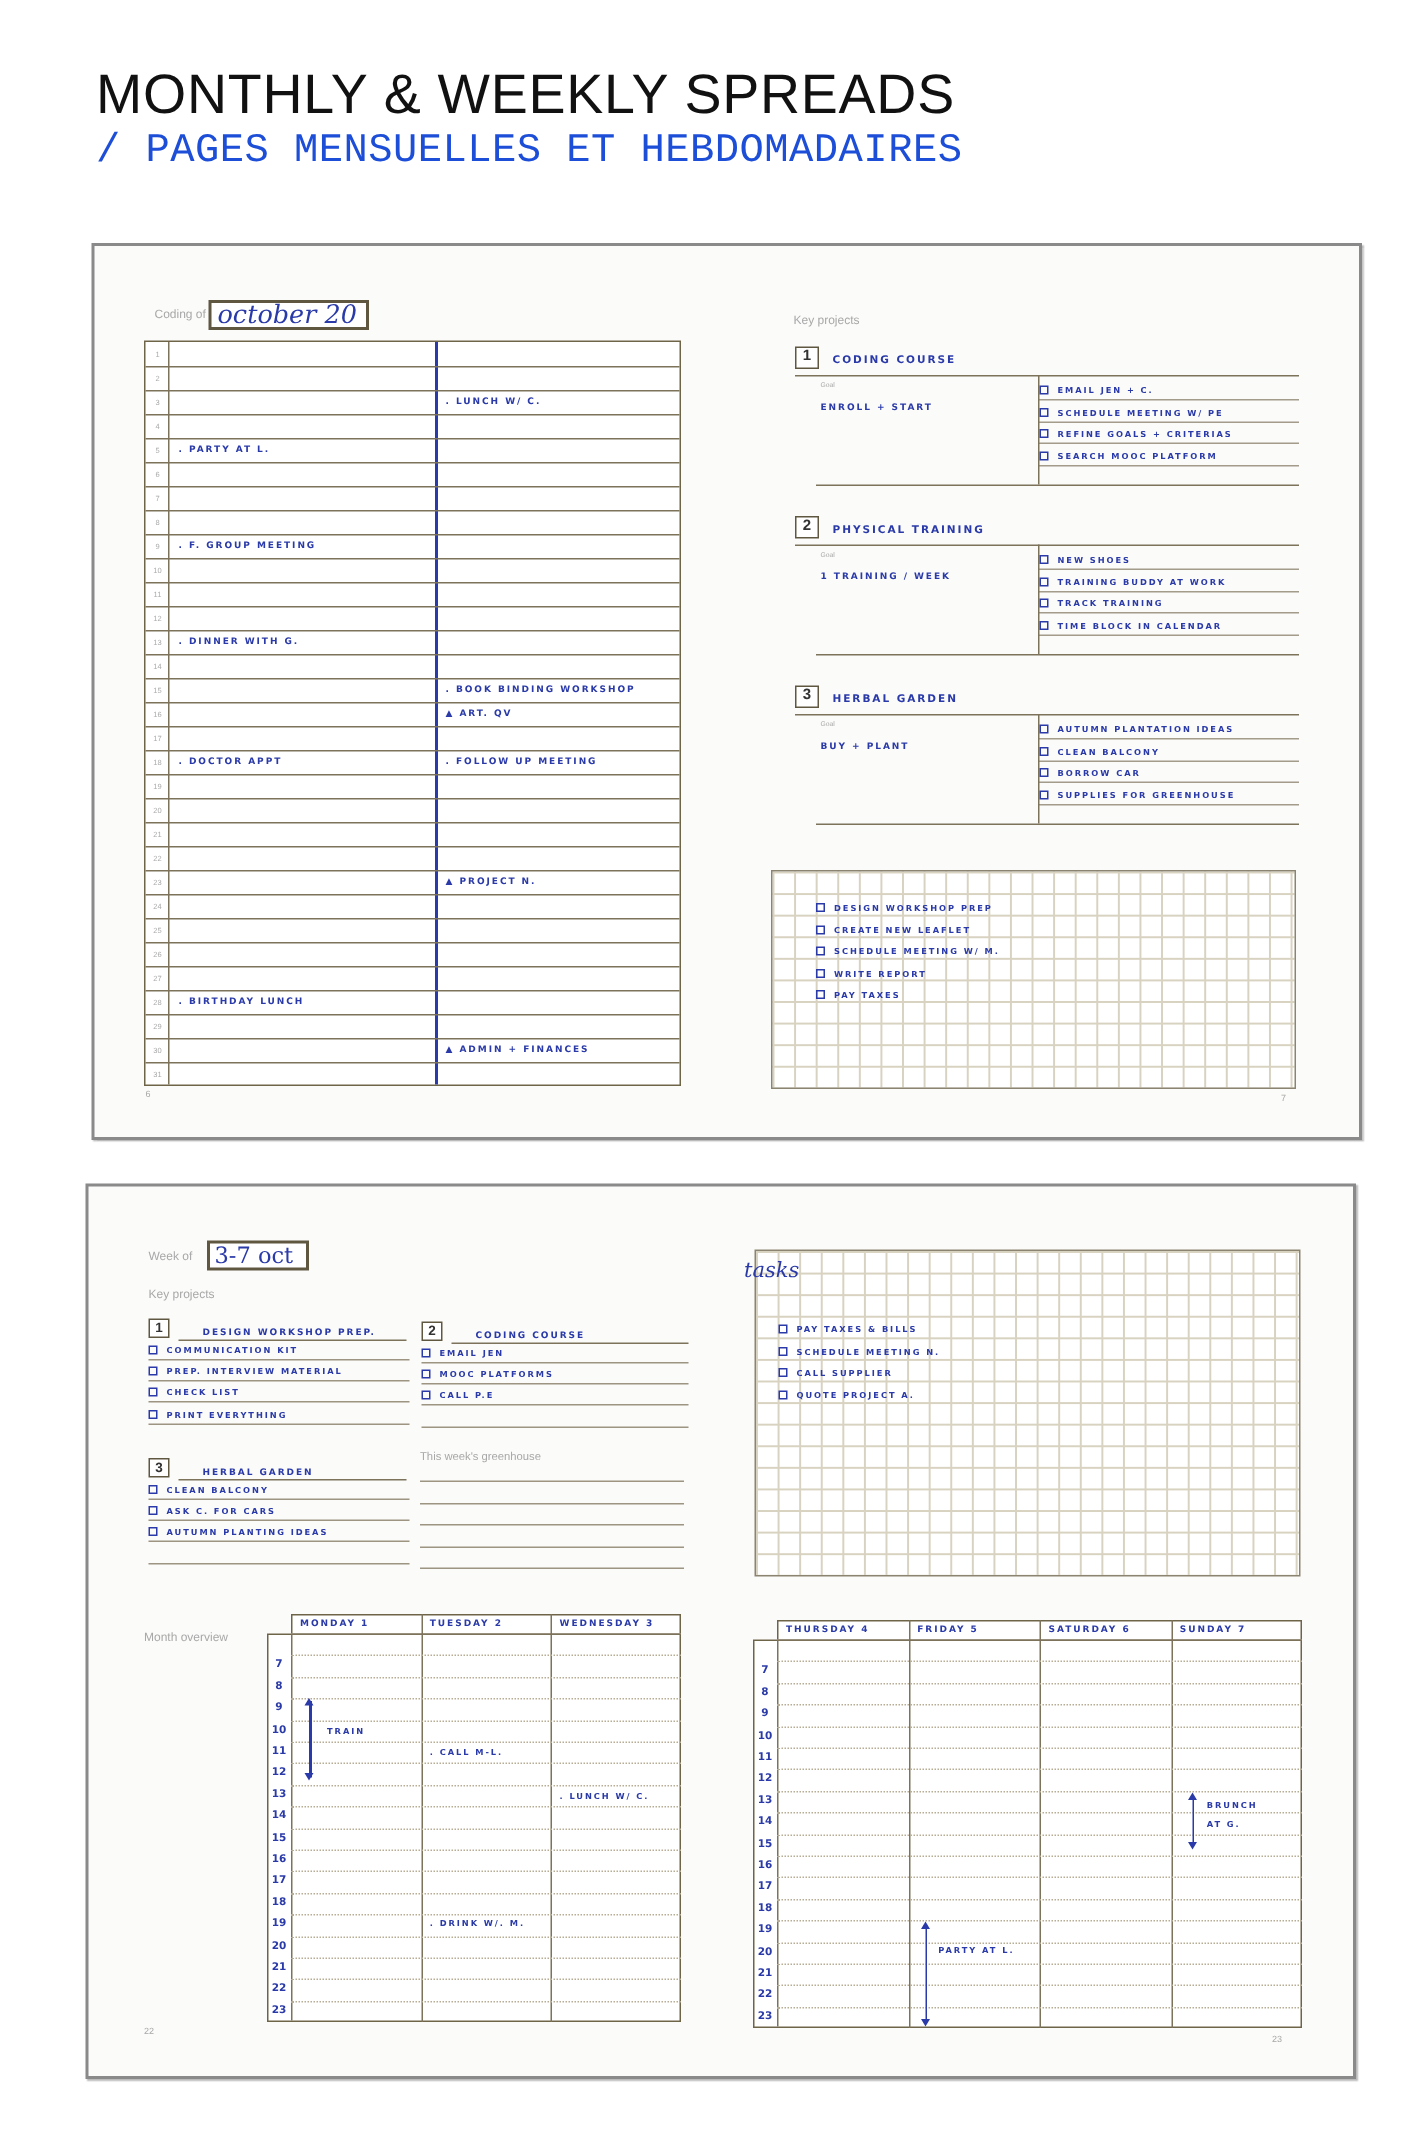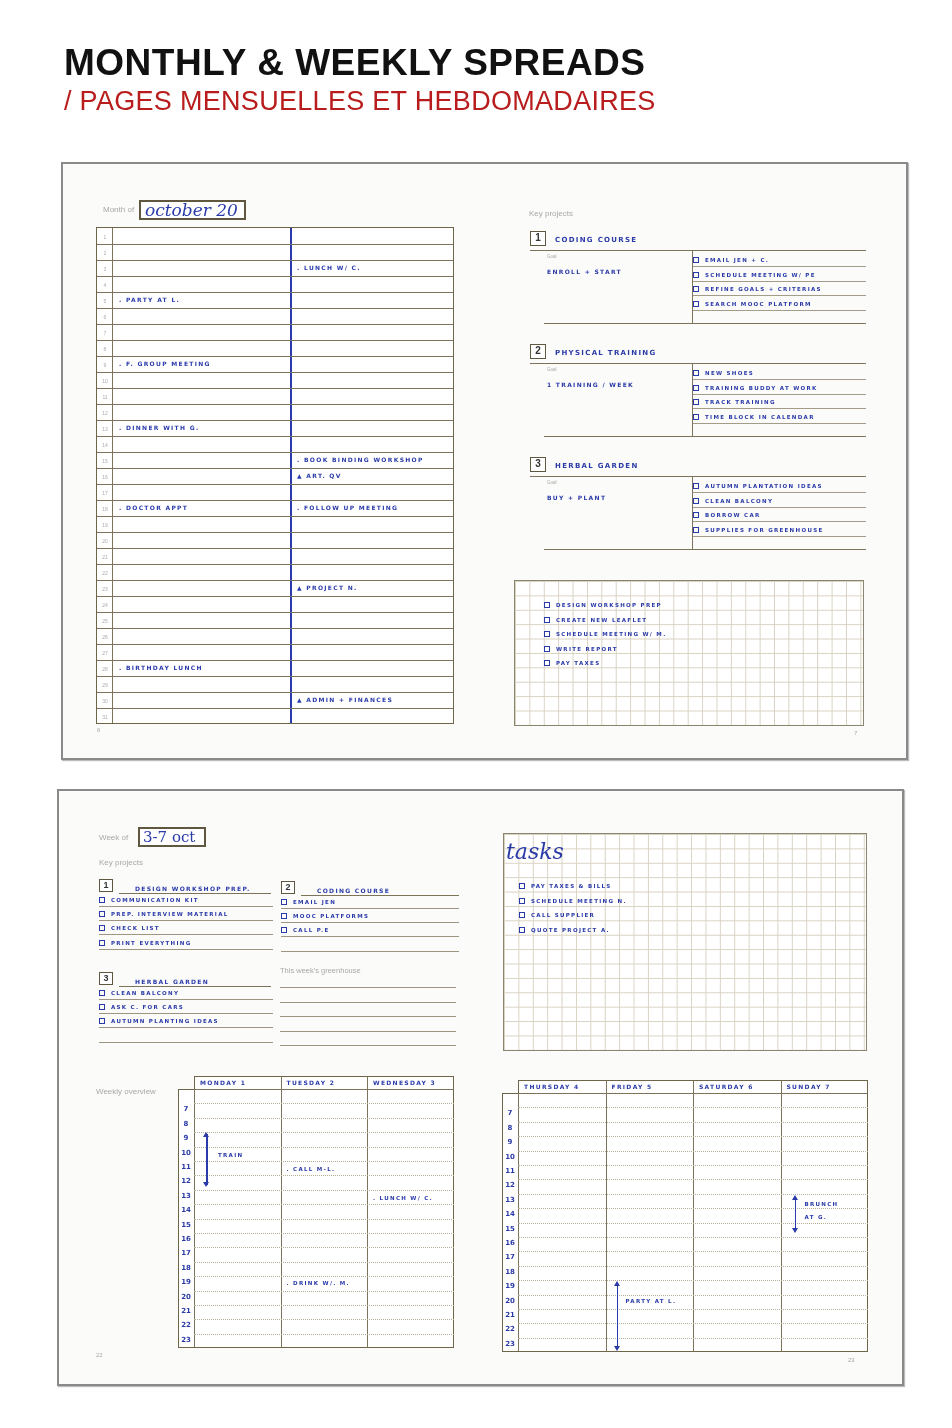--- a/index.html
+++ b/index.html
@@ -1,18 +1,18 @@
 <!DOCTYPE html>
 <html><head>
 <meta charset="utf-8">
 <style>
   * { box-sizing: border-box; margin: 0; padding: 0; }
   body { width: 952px; height: 1428px; background: #ffffff; position: relative; font-family: "DejaVu Sans", sans-serif; overflow: hidden; }
-  .h1 { position: absolute; left: 64px; top: 42px; font-family: "Liberation Sans", sans-serif; font-weight: 700; font-size: 37px; letter-spacing: 0.5px; color: #111; }
-  .h2 { position: absolute; left: 64px; top: 86px; font-family: Liberation Sans, sans-serif; font-size: 27px; color: #b91c1c; letter-spacing: 0.3px; }
+  .h1 { position: absolute; left: 64px; top: 42px; font-family: "Liberation Sans", sans-serif; font-weight: 400; font-size: 37px; letter-spacing: 0.5px; color: #111; }
+  .h2 { position: absolute; left: 64px; top: 86px; font-family: Liberation Mono, monospace; font-size: 27px; color: #1d4ed8; letter-spacing: 0.3px; }
 
   .page { position: absolute; background: #fbfbfa; border: 2px solid #8a8a8a; box-shadow: 1px 1px 1px #bbb; }
   .gray { color: #a8a8a8; font-family: "Liberation Sans", sans-serif; }
   .hand { color: #2a3aa8; font-family: "DejaVu Sans", sans-serif; font-weight: 700; font-size: 7px; letter-spacing: 1.3px; text-transform: uppercase; white-space: nowrap; }
   .abs { position: absolute; }
   .tablebox { position: absolute; border: 1.5px solid #6e6548; background: #fff; }
   .hline { position: absolute; height: 1px; background: #7d735a; }
   .dline { position: absolute; height: 0; border-top: 1px dotted #b7ad94; }
   .vline { position: absolute; width: 1px; background: #7d735a; }
   .numsq { position: absolute; width: 16px; height: 15px; border: 1.5px solid #5f5740; font-size: 10px; font-family: "Liberation Sans", sans-serif; font-weight: 700; text-align: center; line-height: 12px; color: #333; background:#fff; }
@@ -28,21 +28,21 @@
   .arrow::after { bottom: -2px; border-top: 5px solid #2a3aa8; }
   .script { font-family: "DejaVu Serif", serif; font-style: italic; color: #2a3aa8; }
 </style>
 </head>
 <body>
 
 <div class="h1">MONTHLY &amp; WEEKLY SPREADS</div>
 <div class="h2">/ PAGES MENSUELLES ET HEBDOMADAIRES</div>
 
 <div class="page" style="left:61px; top:162px; width:847px; height:598px;">
-  <div class="abs gray" style="left:40px; top:41px; font-size:8px;">Month of</div>
+  <div class="abs gray" style="left:40px; top:41px; font-size:8px;">Coding of</div>
   <div class="abs" style="left:76px; top:36px; width:107px; height:20px; border:2px solid #5f5740; background:#fff;">
     <span class="script" style="position:absolute; left:4px; top:-2px; font-size:17px;">october 20</span>
   </div>
 
   <div class="tablebox" id="month-table" style="left:33px; top:63px; width:358px; height:497px;">
       <div class="vline" style="left:15px; top:0; height:100%;"></div>
       <div style="position:absolute; left:193px; top:0; width:1.5px; height:100%; background:#2a3aa8;"></div>
       <div class="daynum" style="left:0; top:6px;">1</div>
       <div class="hline" style="left:0; right:0; top:16px;"></div>
       <div class="daynum" style="left:0; top:22px;">2</div>
@@ -223,29 +223,29 @@
   <div class="abs gray" style="left:221px; top:175px; font-size:7.5px;">This week's greenhouse</div>
   <div id="week-highlights">
       <div class="hline" style="left:221px; width:176px; top:196px; opacity:0.75;"></div>
       <div class="hline" style="left:221px; width:176px; top:210.5px; opacity:0.75;"></div>
       <div class="hline" style="left:221px; width:176px; top:225px; opacity:0.75;"></div>
       <div class="hline" style="left:221px; width:176px; top:239.5px; opacity:0.75;"></div>
       <div class="hline" style="left:221px; width:176px; top:254px; opacity:0.75;"></div>
     </div>
 
   <div class="grid" style="left:444px; top:42px; width:364px; height:218px;"></div>
-  <div class="abs script" style="left:447px; top:48px; font-size:22px;">tasks</div>
+  <div class="abs script" style="left:437px; top:48px; font-size:14px;">tasks</div>
   <div id="week-tasks">
       <div class="hand abs" style="left:460px; top:92px; font-size:5.5px;"><span class="cb"></span><span>Pay taxes &amp; bills</span></div>
       <div class="hand abs" style="left:460px; top:106.5px; font-size:5.5px;"><span class="cb"></span><span>Schedule meeting N.</span></div>
       <div class="hand abs" style="left:460px; top:121px; font-size:5.5px;"><span class="cb"></span><span>Call supplier</span></div>
       <div class="hand abs" style="left:460px; top:135.5px; font-size:5.5px;"><span class="cb"></span><span>Quote project A.</span></div>
     </div>
 
-  <div class="abs gray" style="left:37px; top:296px; font-size:8px;">Weekly overview</div>
+  <div class="abs gray" style="left:37px; top:296px; font-size:8px;">Month overview</div>
 
   <div id="week-left">
       <div style="position:absolute; left:135px; top:285px; width:259.5px; height:13px; border:1.5px solid #6e6548; border-bottom:none; background:#fff;"></div>
       <div class="tablebox" style="left:119px; top:298px; width:275.5px; height:259.2px;">
         <div class="vline" style="left:15px; top:0; height:100%;"></div>
       </div>
       <div class="hline" style="left:135px; width:259.5px; top:298px;"></div>
       <div class="hand abs" style="left:141px; top:288px; font-size:6px;">Monday 1</div>
       <div class="vline" style="left:221.5px; top:285px; height:272.2px;"></div>
       <div class="hand abs" style="left:227.5px; top:288px; font-size:6px;">Tuesday 2</div>

